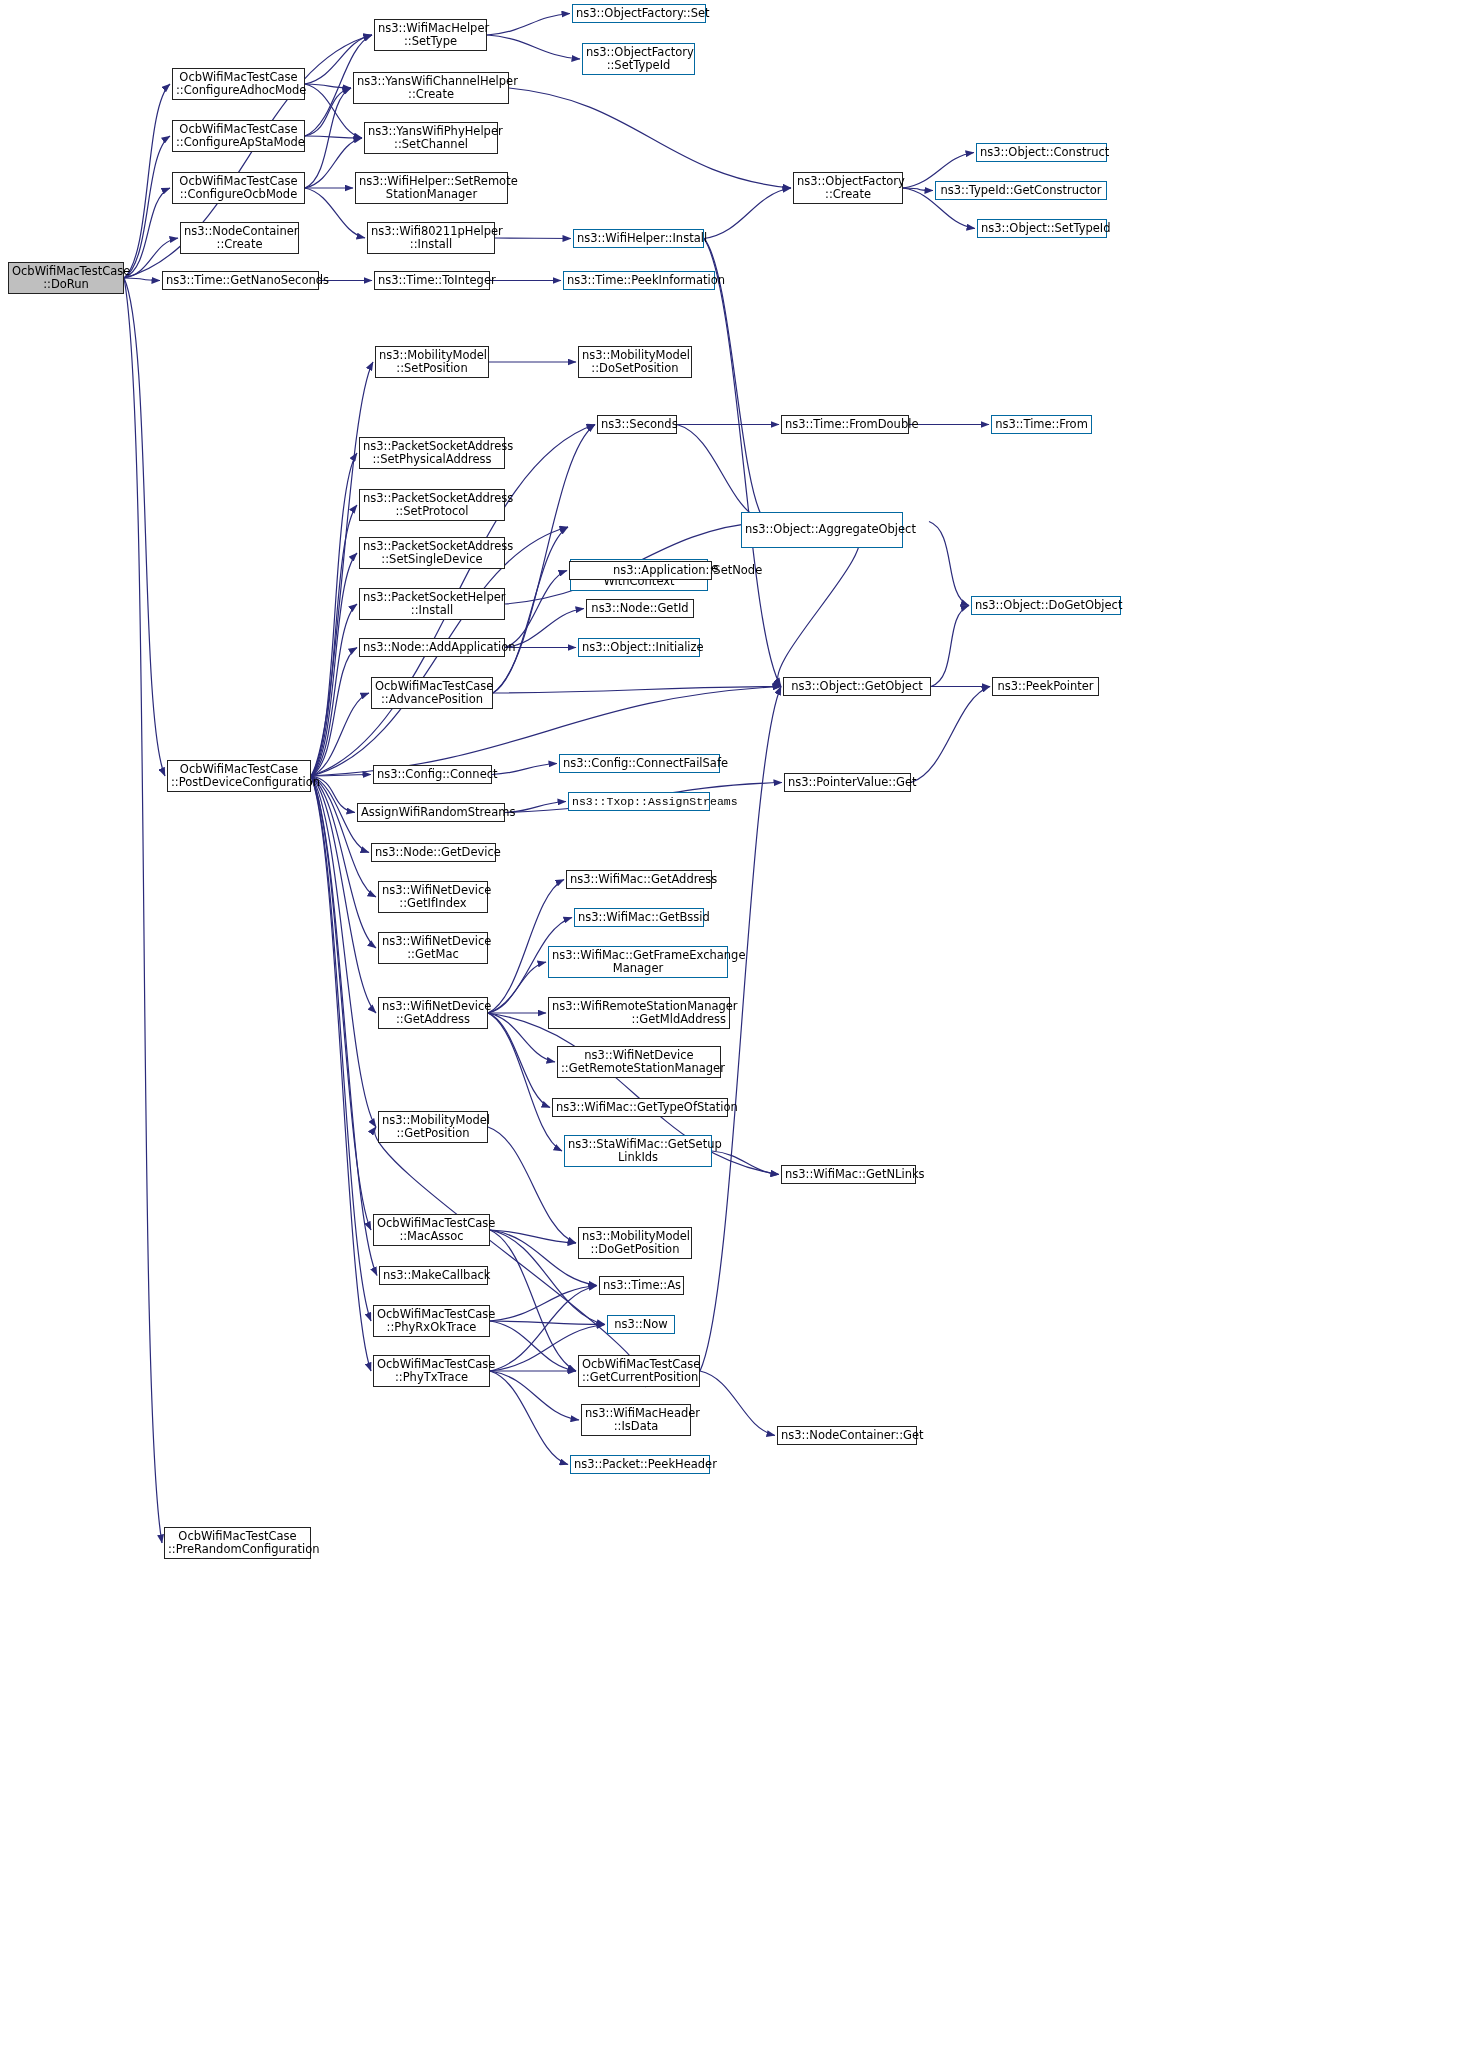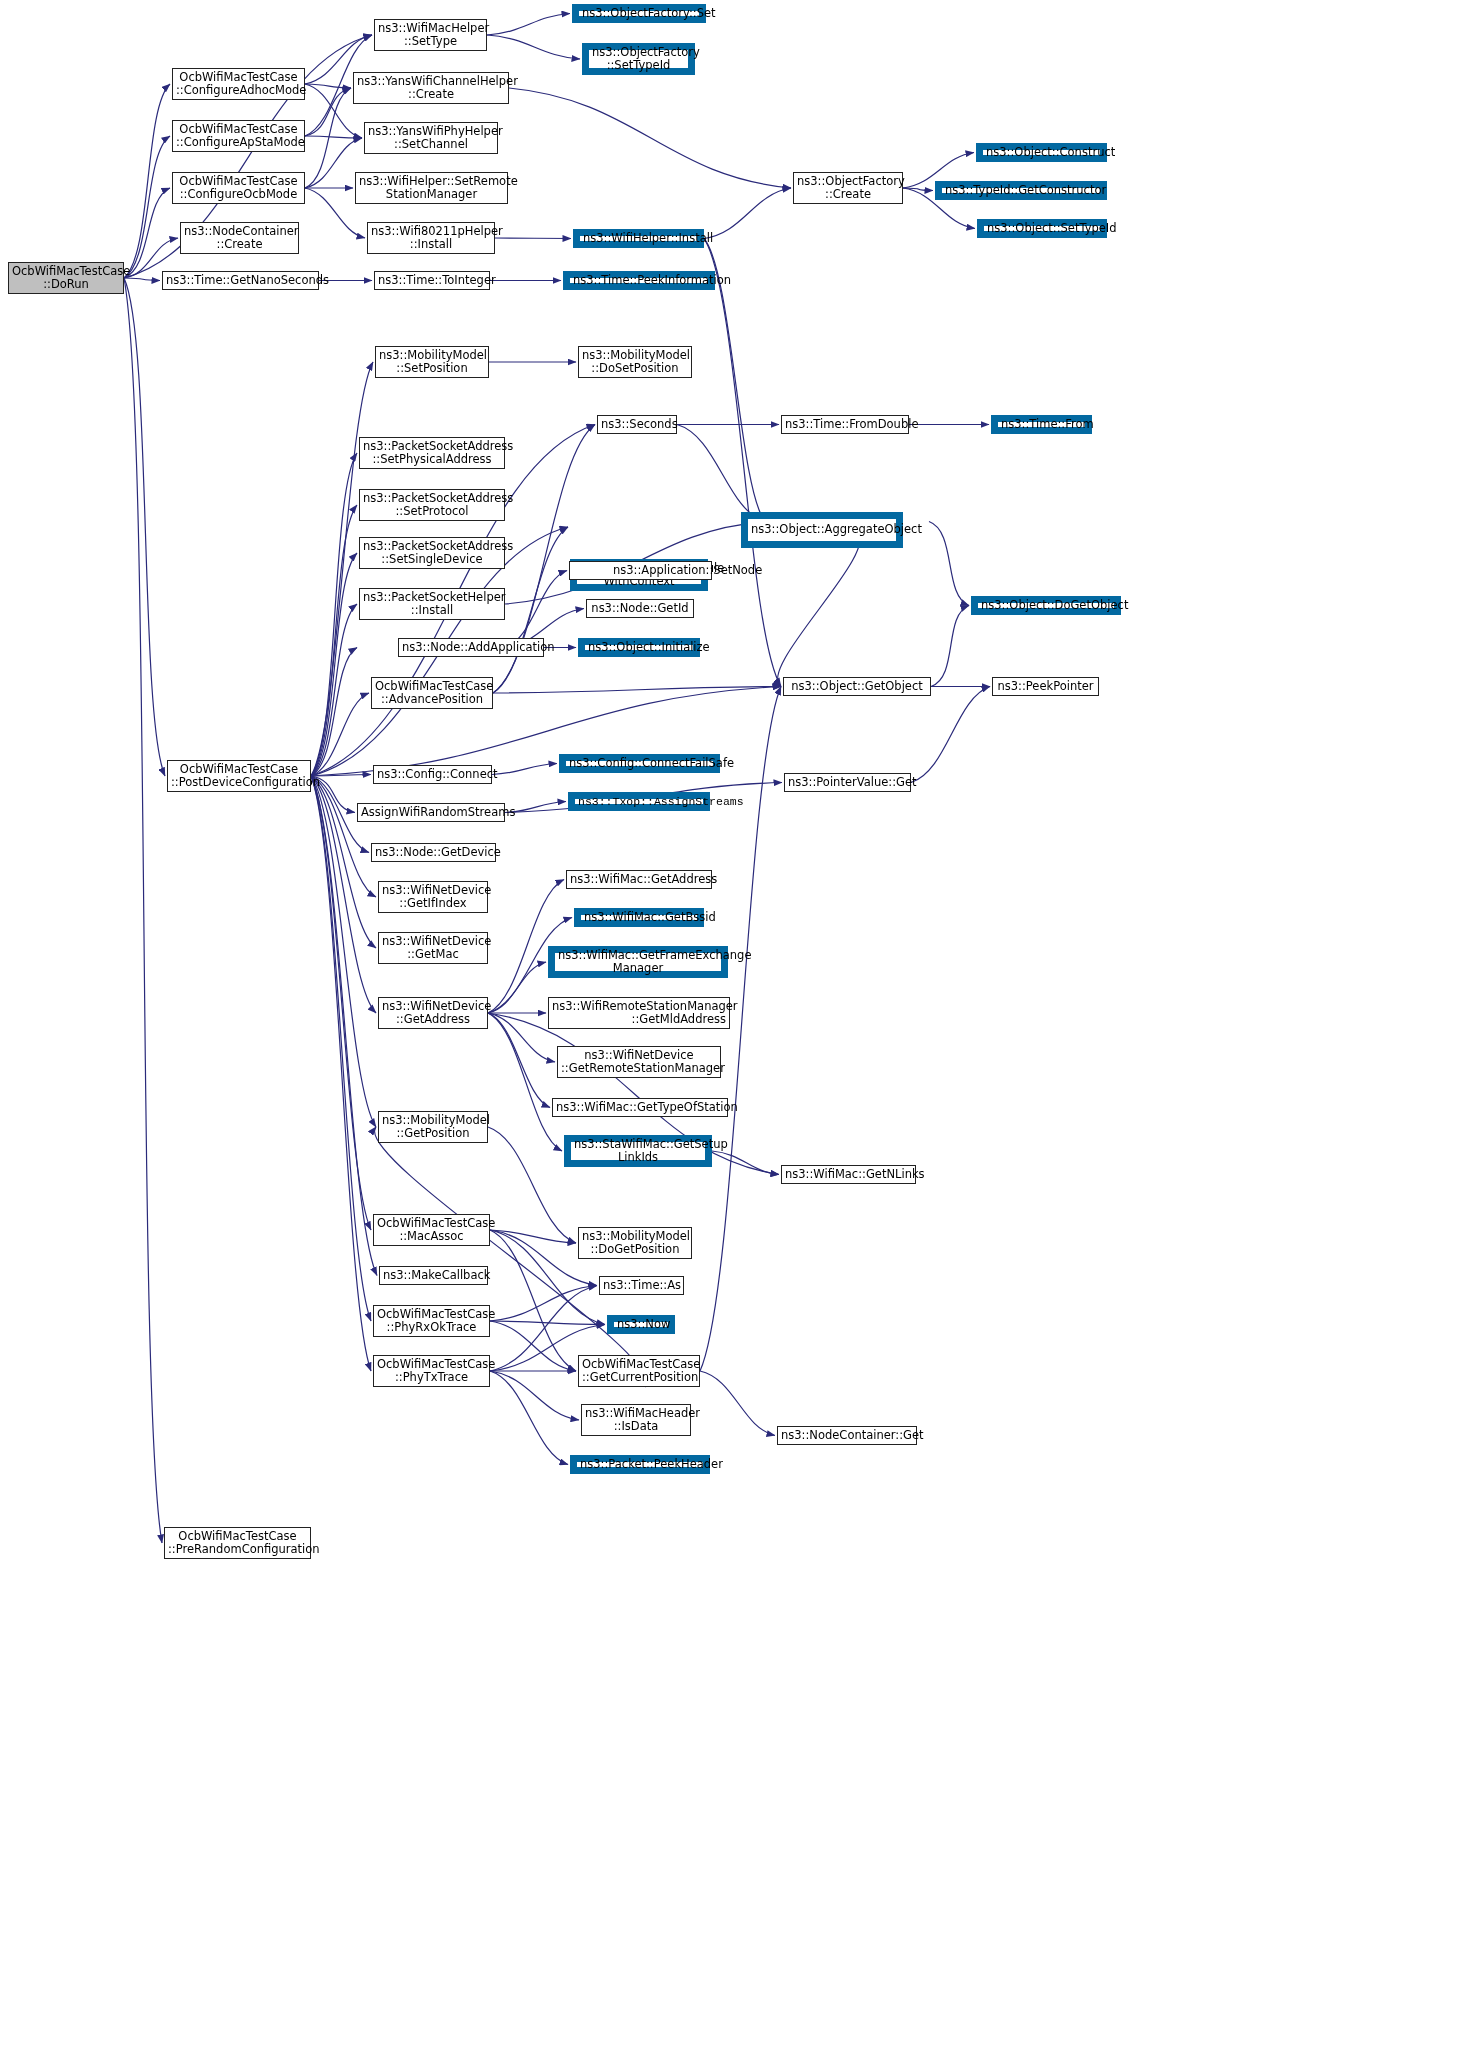--- a/index.html
+++ b/index.html
@@ -2,21 +2,21 @@
 <html><head>
 <meta charset="utf-8">
 <style>
   html,body{margin:0;padding:0;background:#ffffff;}
   body{font-family:"DejaVu Sans","Liberation Sans",sans-serif;}
   #canvas{position:relative;width:1469px;height:2055px;background:#fff;overflow:hidden;}
   svg#edges{position:absolute;left:0;top:0;width:1469px;height:2055px;pointer-events:none;}
   .node{position:absolute;box-sizing:border-box;background:#ffffff;border:1px solid #222222;
         display:flex;align-items:center;justify-content:center;text-align:center;
         font-size:11.5px;line-height:13.5px;color:#000;padding:1px 3px;letter-spacing:0px;}
-  .node.red{border:7px solid #0369a1;}
+  .node.red{border:1px solid #0369a1;}
   .node.root{background:#bfbfbf;border:1px solid #222;}
   .node span{display:block;width:100%;white-space:pre-line;}
 </style>
 </head>
 <body>
 
 <div id="canvas">
   <svg id="edges" xmlns="http://www.w3.org/2000/svg">
     <defs>
       <marker id="ah" markerWidth="9" markerHeight="7" refX="8.5" refY="3.5" orient="auto" markerUnits="userSpaceOnUse">
@@ -228,21 +228,21 @@
 ::SetProtocol</span>
       </div>
       <div class="node" style="left: 359px; top: 537px; width: 146px; height: 32px;">
         <span>ns3::PacketSocketAddress
 ::SetSingleDevice</span>
       </div>
       <div class="node" style="left: 359px; top: 588px; width: 146px; height: 32px;">
         <span>ns3::PacketSocketHelper
 ::Install</span>
       </div>
-      <div class="node" style="left: 359px; top: 638px; width: 146px; height: 19px; margin-left: 39px;">
+      <div class="node" style="left: 359px; top: 638px; width: 146px; height: 19px;">
         <span>ns3::Node::AddApplication</span>
       </div>
       <div class="node" style="left: 371px; top: 677px; width: 122px; height: 32px;">
         <span>OcbWifiMacTestCase
 ::AdvancePosition</span>
       </div>
       <div class="node red" style="left: 570px; top: 511px; width: 138px; height: 32px; margin-top: 48px;">
         <span>ns3::Simulator::Schedule
 WithContext</span>
       </div>

